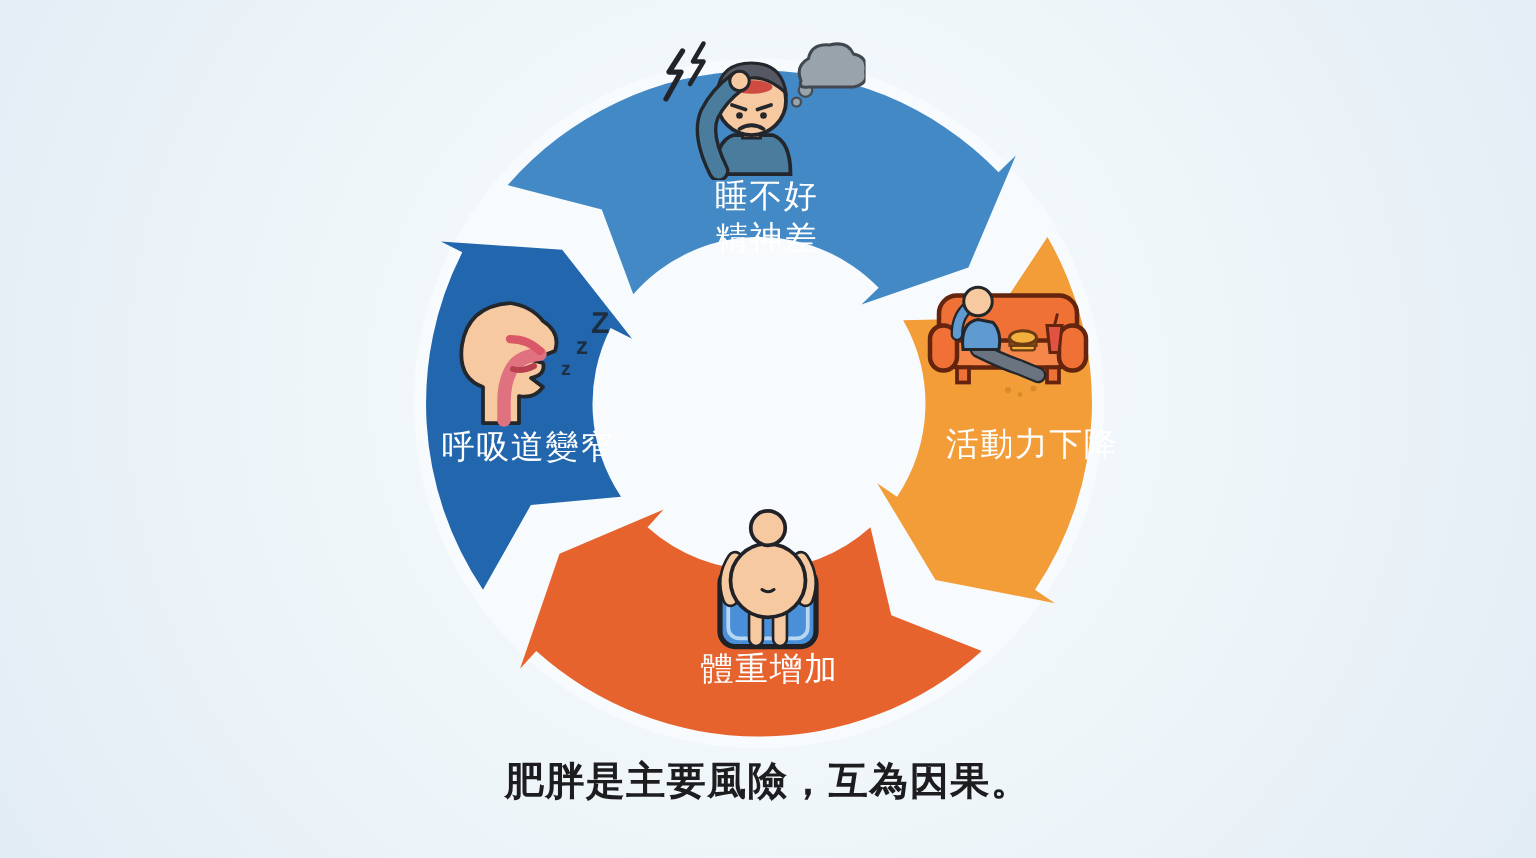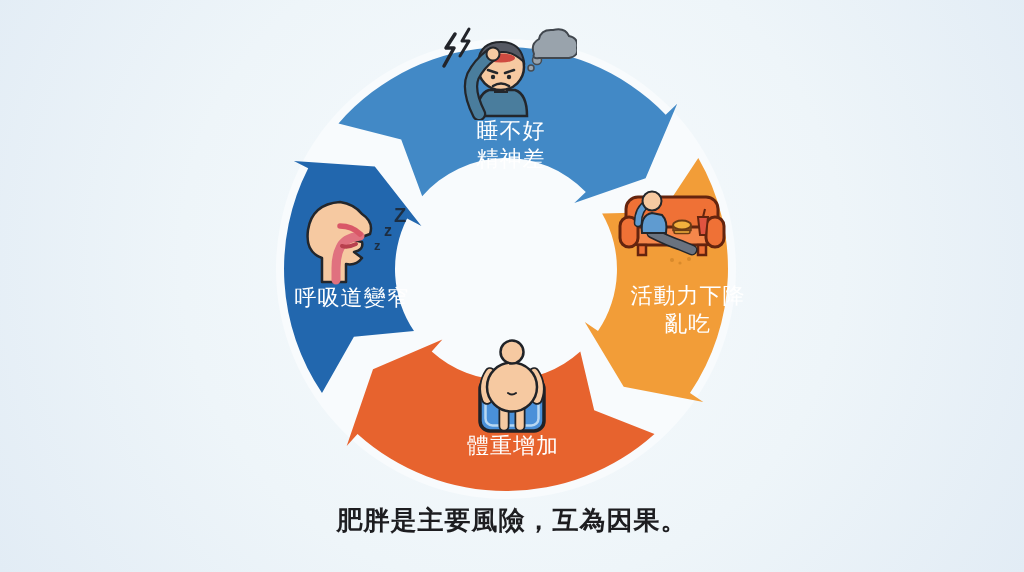--- a/index.html
+++ b/index.html
@@ -134,21 +134,20 @@
       <text x="94" y="24" font-size="20" class="zzz-text">Z</text>
     </g>
   </svg>
 
   <div class="stage-label label-top">
     <div>睡不好</div>
     <div>精神差</div>
   </div>
   <div class="stage-label label-right">
     <div>活動力下降</div>
-    <div>亂吃</div>
   </div>
   <div class="stage-label label-bottom">
     <div>體重增加</div>
   </div>
   <div class="stage-label label-left">
     <div>呼吸道變窄</div>
   </div>
 
 
   <div class="caption">肥胖是主要風險，互為因果。</div>

